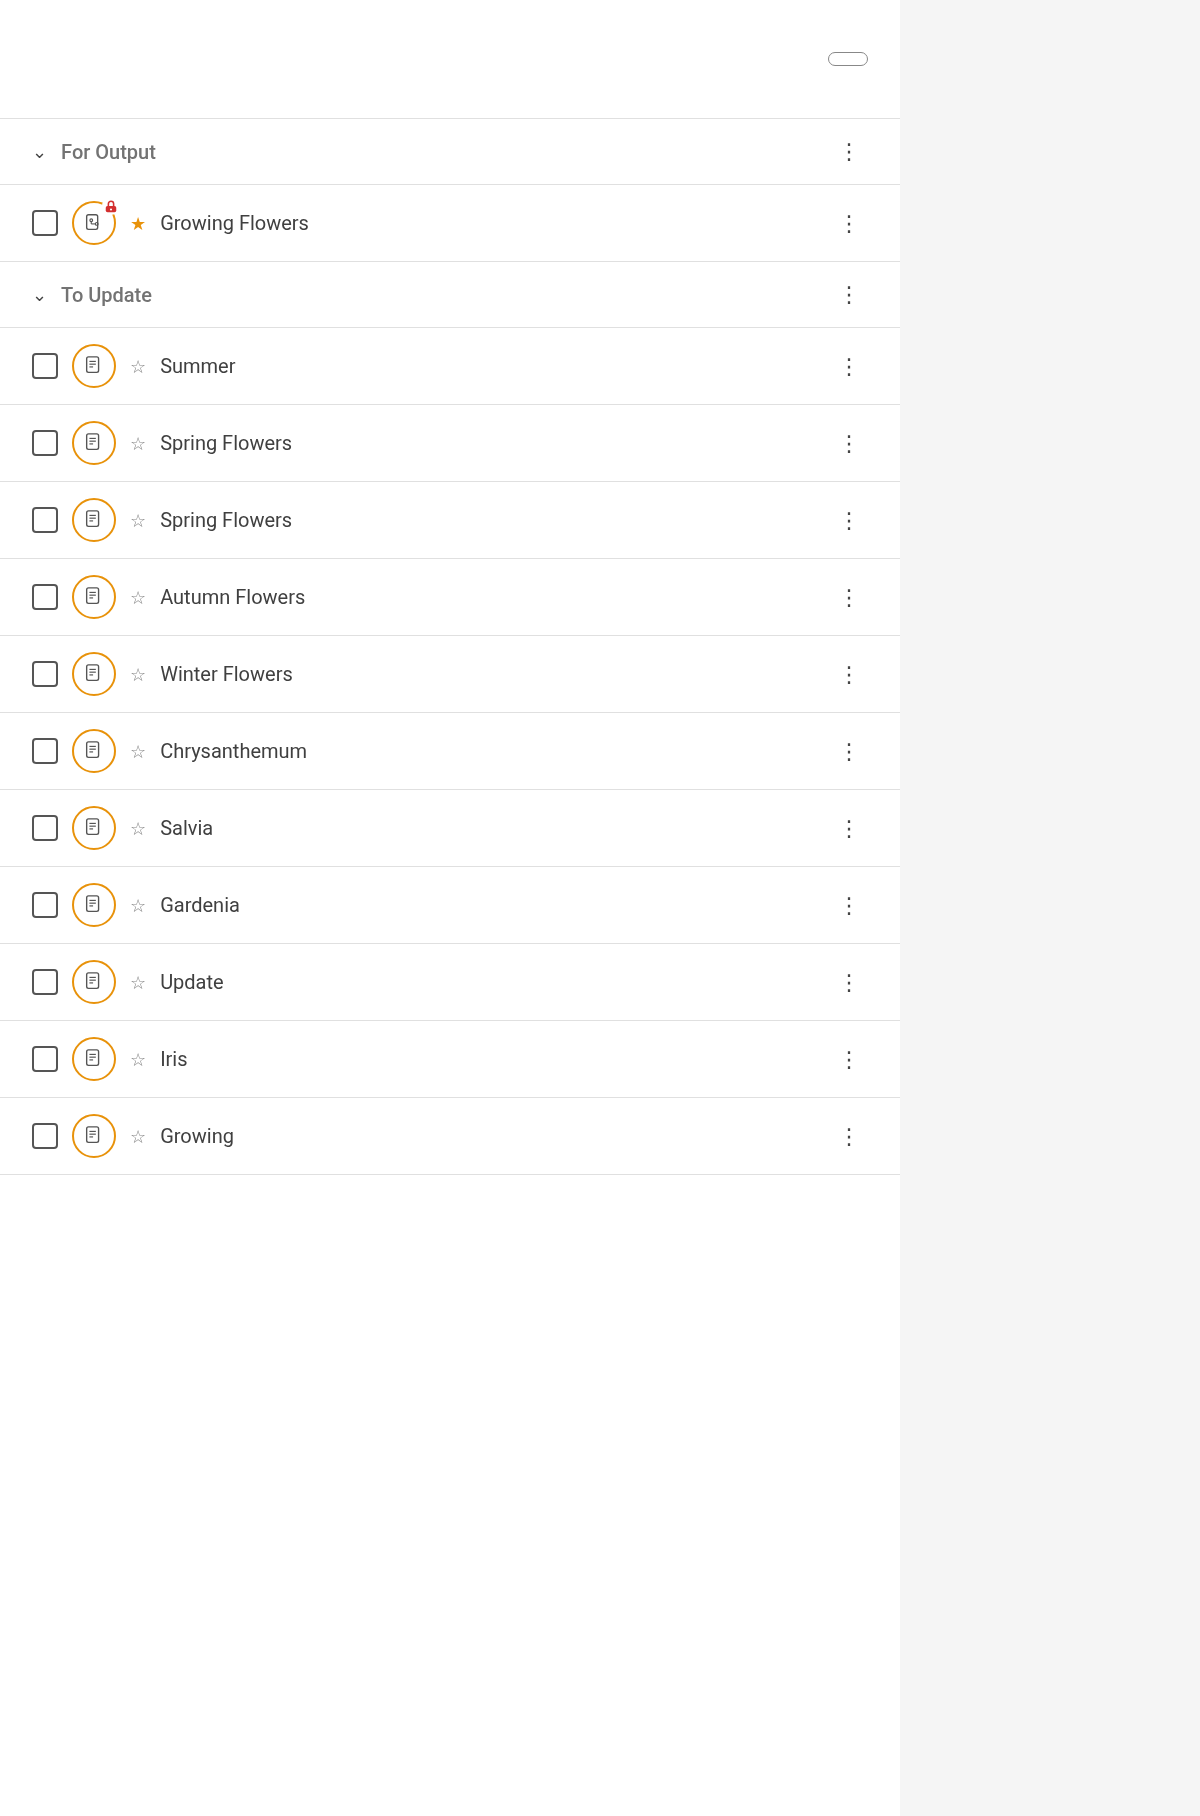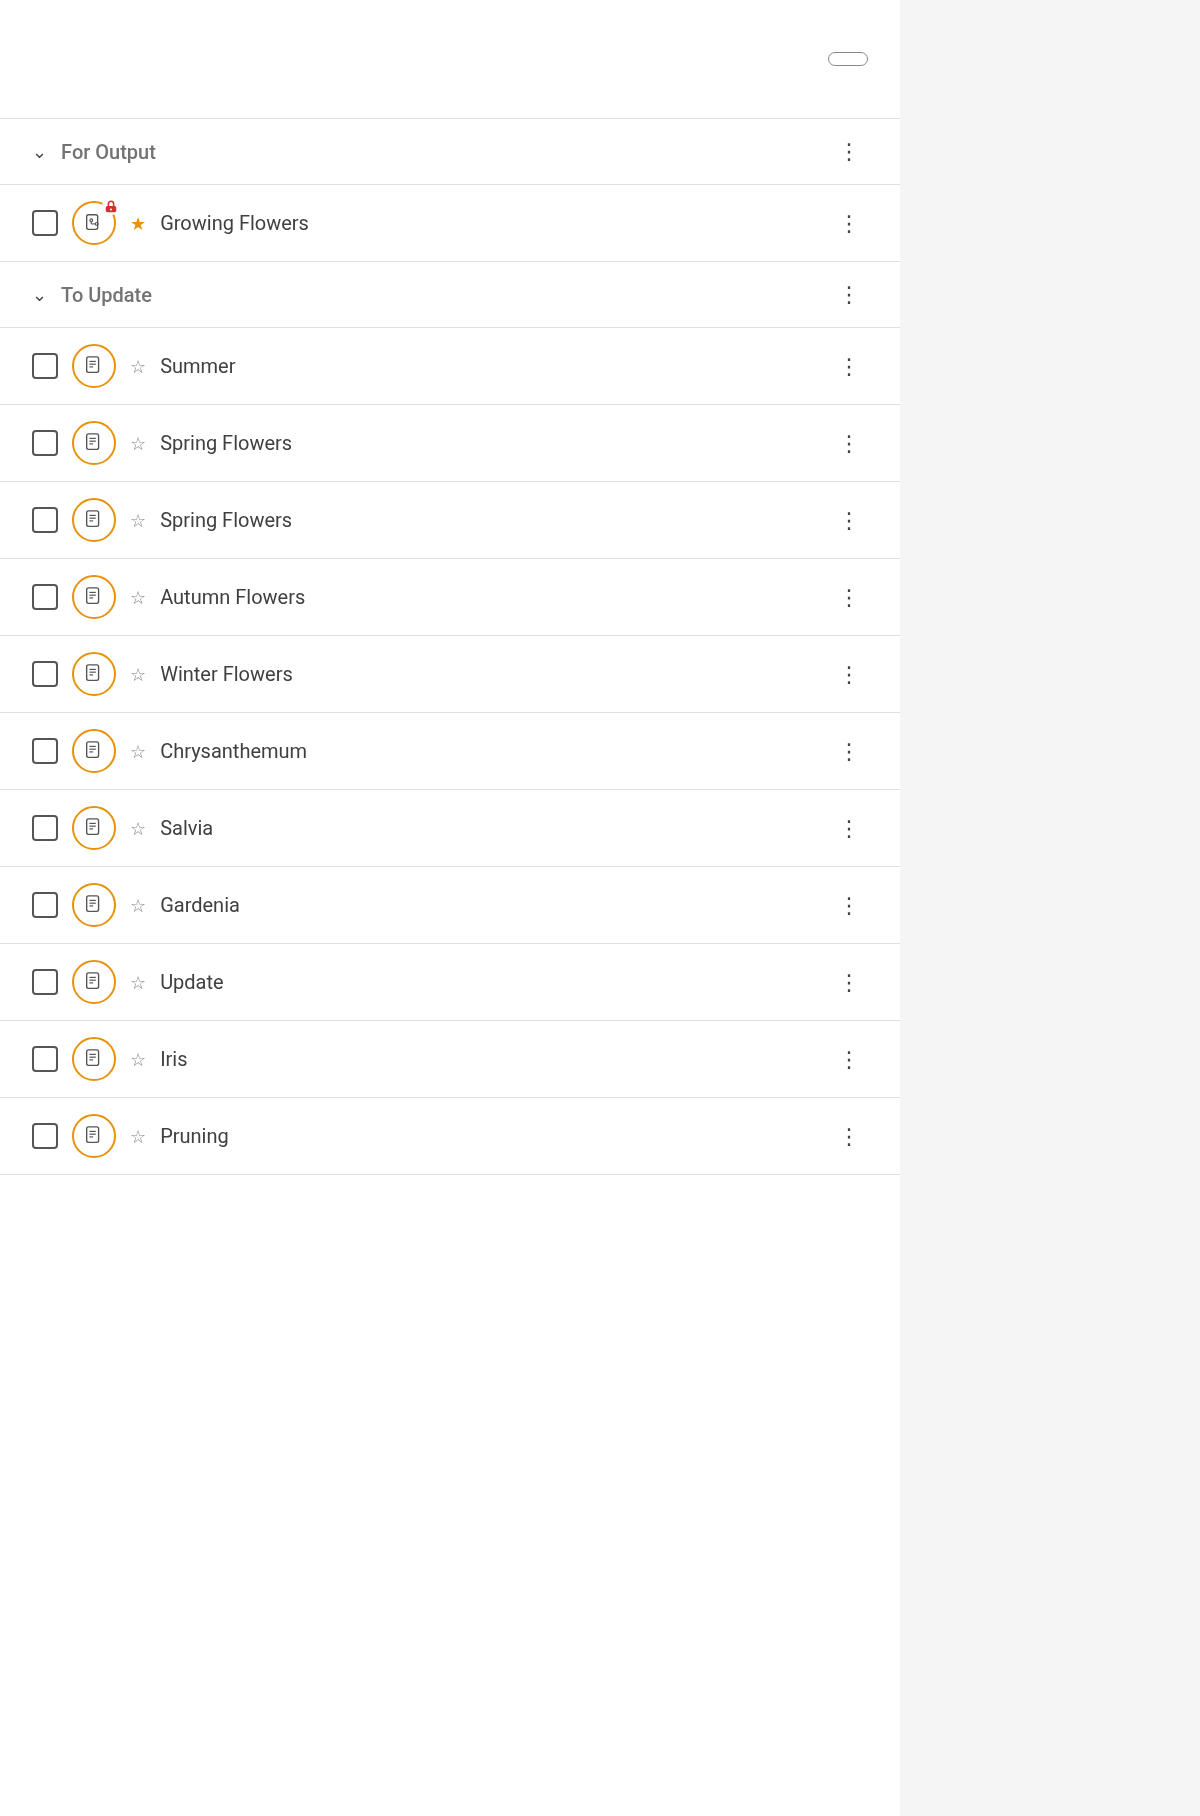--- a/index.html
+++ b/index.html
@@ -403,19 +403,19 @@
         <div class="checkbox"></div>
         <div class="doc-icon-wrap">
           <svg class="doc-icon" viewBox="0 0 24 24" fill="none" xmlns="http://www.w3.org/2000/svg">
             <rect x="4" y="2" width="13" height="17" rx="2" stroke="#555" stroke-width="1.5" fill="none"></rect>
             <line x1="7" y1="7" x2="14" y2="7" stroke="#555" stroke-width="1.3"></line>
             <line x1="7" y1="10" x2="14" y2="10" stroke="#555" stroke-width="1.3"></line>
             <line x1="7" y1="13" x2="11" y2="13" stroke="#555" stroke-width="1.3"></line>
           </svg>
         </div>
         <span class="star-icon">☆</span>
-        <span class="item-label">Pruning</span>
+        <span class="item-label">Growing</span>
       </div>
       <span class="three-dot">⋮</span>
     </div>
     </div>
 
 </div>
 
 </body></html>

